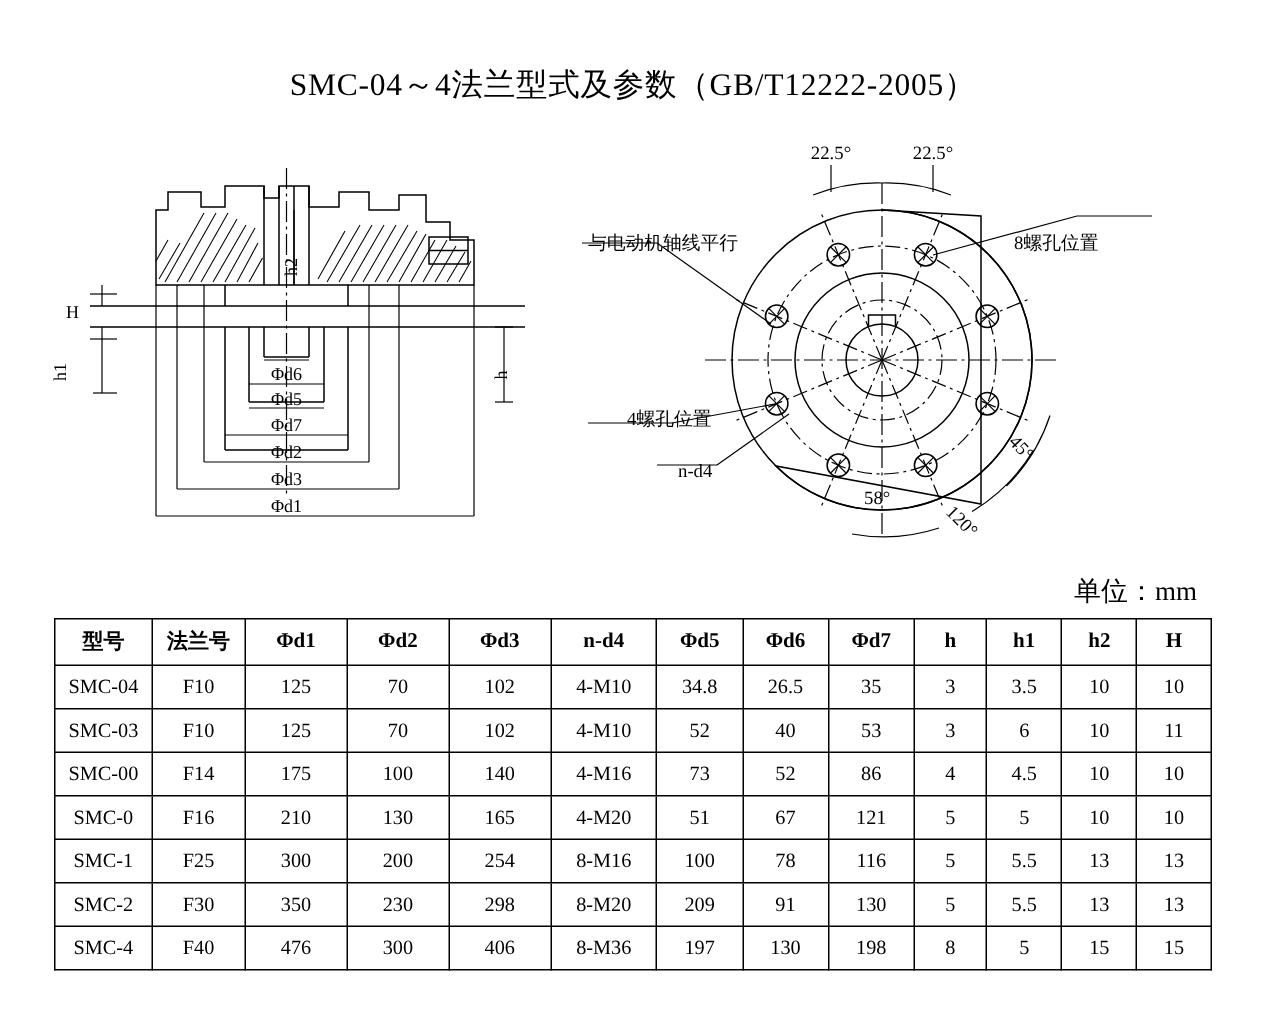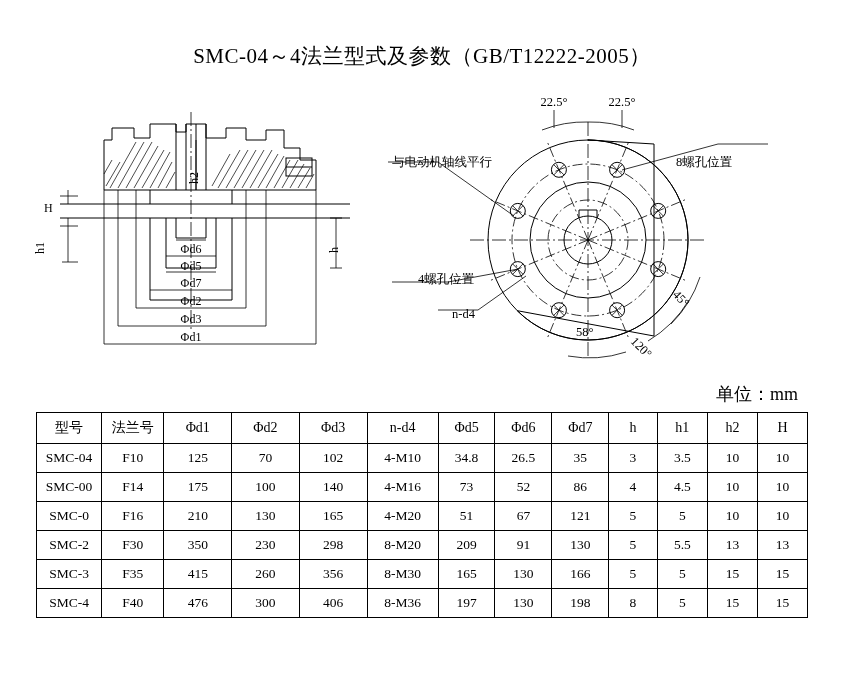--- a/index.html
+++ b/index.html
@@ -57,20 +57,21 @@
   table.spec th, table.spec td {
     border: 1px solid #000;
     text-align: center;
     height: 28px;
     padding: 0 2px;
     font-weight: normal;
   }
   table.spec thead th {
     height: 30px;
     font-size: 14px;
+    font-weight: bold;
   }
   table.spec td:first-child, table.spec th:first-child {
     width: 68px;
   }
   table.spec td:nth-child(2), table.spec th:nth-child(2) {
     width: 68px;
   }
   table.spec td:nth-child(3), table.spec th:nth-child(3),
   table.spec td:nth-child(4), table.spec th:nth-child(4),
   table.spec td:nth-child(5), table.spec th:nth-child(5) {
@@ -327,20 +328,35 @@
           <td>4-M10</td>
           <td>34.8</td>
           <td>26.5</td>
           <td>35</td>
           <td>3</td>
           <td>3.5</td>
           <td>10</td>
           <td>10</td>
         </tr>
         <tr>
+          <td>SMC-03</td>
+          <td>F10</td>
+          <td>125</td>
+          <td>70</td>
+          <td>102</td>
+          <td>4-M10</td>
+          <td>52</td>
+          <td>40</td>
+          <td>53</td>
+          <td>3</td>
+          <td>6</td>
+          <td>10</td>
+          <td>11</td>
+        </tr>
+        <tr>
           <td>SMC-00</td>
           <td>F14</td>
           <td>175</td>
           <td>100</td>
           <td>140</td>
           <td>4-M16</td>
           <td>73</td>
           <td>52</td>
           <td>86</td>
           <td>4</td>
@@ -355,52 +371,52 @@
           <td>130</td>
           <td>165</td>
           <td>4-M20</td>
           <td>51</td>
           <td>67</td>
           <td>121</td>
           <td>5</td>
           <td>5</td>
           <td>10</td>
           <td>10</td>
+        </tr>
+        <tr>
+          <td>SMC-1</td>
+          <td>F25</td>
+          <td>300</td>
+          <td>200</td>
+          <td>254</td>
+          <td>8-M16</td>
+          <td>100</td>
+          <td>78</td>
+          <td>116</td>
+          <td>5</td>
+          <td>5.5</td>
+          <td>13</td>
+          <td>13</td>
         </tr>
         <tr>
           <td>SMC-2</td>
           <td>F30</td>
           <td>350</td>
           <td>230</td>
           <td>298</td>
           <td>8-M20</td>
           <td>209</td>
           <td>91</td>
           <td>130</td>
           <td>5</td>
           <td>5.5</td>
           <td>13</td>
           <td>13</td>
         </tr>
         <tr>
-          <td>SMC-3</td>
-          <td>F35</td>
-          <td>415</td>
-          <td>260</td>
-          <td>356</td>
-          <td>8-M30</td>
-          <td>165</td>
-          <td>130</td>
-          <td>166</td>
-          <td>5</td>
-          <td>5</td>
-          <td>15</td>
-          <td>15</td>
-        </tr>
-        <tr>
           <td>SMC-4</td>
           <td>F40</td>
           <td>476</td>
           <td>300</td>
           <td>406</td>
           <td>8-M36</td>
           <td>197</td>
           <td>130</td>
           <td>198</td>
           <td>8</td>

